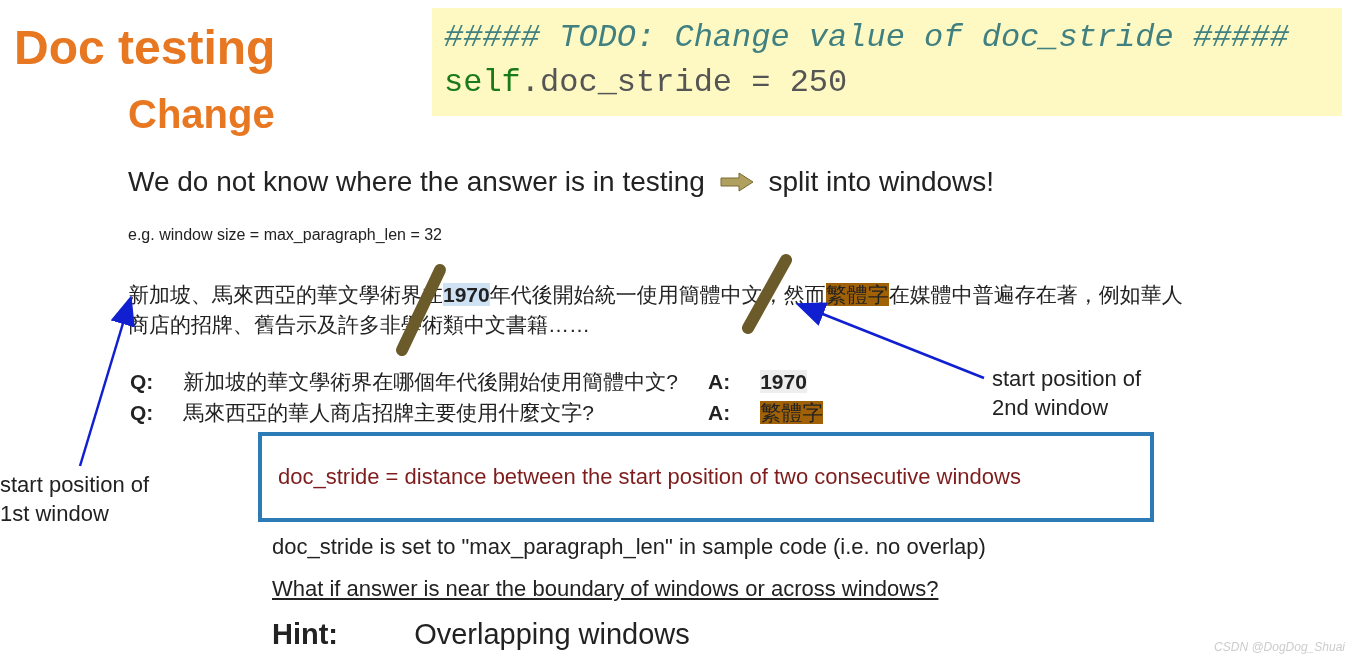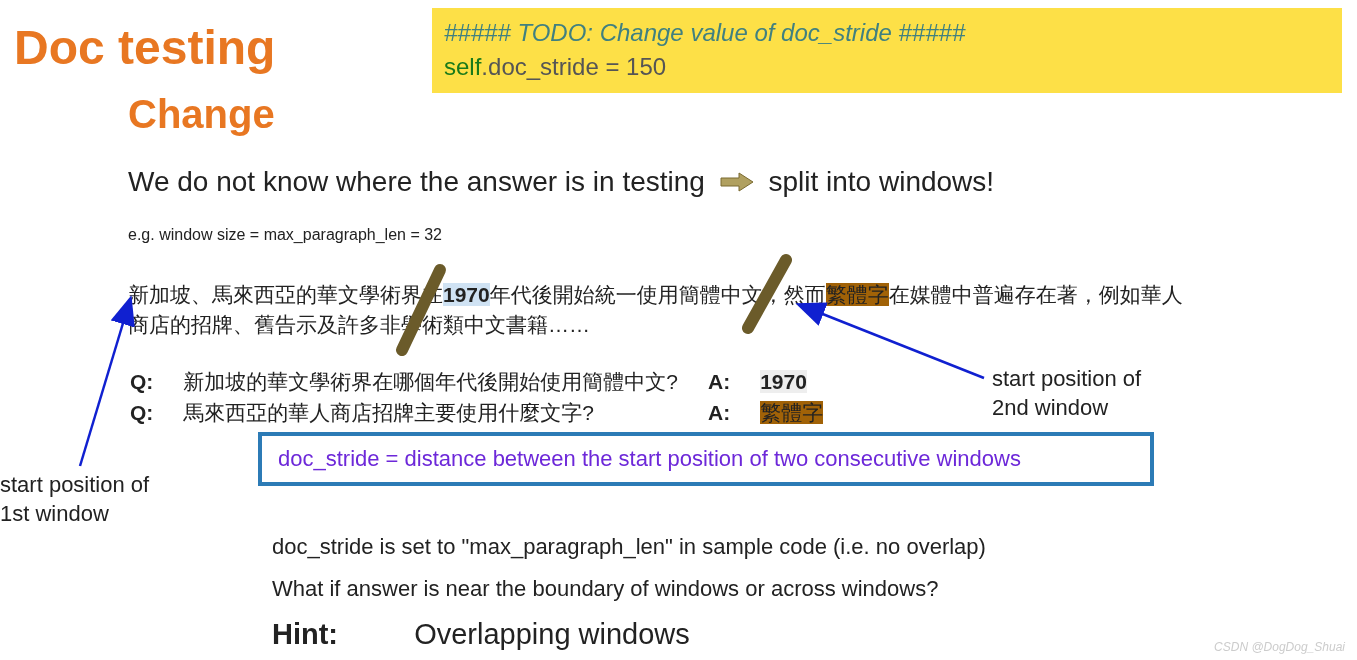--- a/index.html
+++ b/index.html
@@ -25,24 +25,24 @@
     left: 128px;
     font-size: 40px;
     font-weight: 700;
     color: #E87722;
   }
   .code-box {
     position: absolute;
     top: 8px;
     left: 432px;
     width: 910px;
-    background: #fde047;
+    background: #fef9c3;
     padding: 8px 12px 10px 12px;
-    font-family: Liberation Sans, sans-serif;
-    font-size: 24px;
+    font-family: Liberation Mono, monospace;
+    font-size: 32px;
     line-height: 1.4;
     color: #555;
   }
   .code-box .cmt { color: #408080; font-style: italic; }
   .code-box .kw { color: #555; }
   .code-box .self { color: #1a7a1a; margin-top: 32px; }
   .code-box .num { color: #555; }
   .line1 {
     position: absolute;
     top: 166px; left: 128px;
@@ -74,33 +74,34 @@
     font-size: 21px; color: #222;
     line-height: 1.4;
   }
   .qa td { padding-right: 28px; vertical-align: top; }
   .qa .lbl { font-weight: 700; }
   .def-box {
     position: absolute;
     top: 432px; left: 258px;
     width: 896px;
     border: 4px solid #2C7BB6;
-    padding: 10px 16px;
-    font-size: 22px; color: #6d28d9;
+    padding: 28px 16px;
+    font-size: 22px; color: #7f1d1d;
     background: #fff;
   }
   .note1 {
     position: absolute;
     top: 534px; left: 272px;
     font-size: 22px; color: #222;
   }
   .note2 {
     position: absolute;
     top: 576px; left: 272px;
     font-size: 22px; color: #222;
+    text-decoration: underline;
   }
   .hint {
     position: absolute;
     top: 618px; left: 272px;
     font-size: 29px; color: #222;
   }
   .hint .hl { font-weight: 700; }
   .label-left {
     position: absolute;
     top: 471px; left: 0px;
@@ -127,21 +128,21 @@
 </style>
 </head>
 <body>
 
 <div class="title-main">Doc testing</div>
 <div class="title-sub">Change</div>
 
 <div class="code-box">
   <div><span class="cmt">##### TODO: Change value of doc_stride #####</span></div>
   <div>
-    <span class="self">self</span><span class="kw">.doc_stride = </span><span class="num">150</span>
+    <span class="self">self</span><span class="kw">.doc_stride = </span><span class="num">250</span>
   </div>
 </div>
 
 <div class="line1">
   <span>We do not know where the answer is in testing</span>
   <span class="arrow-inline">
     <svg width="36" height="22" viewBox="0 0 36 22">
       <path d="M2 7 L20 7 L20 2 L34 11 L20 20 L20 15 L2 15 Z" fill="#b0a060" stroke="#7a6a30" stroke-width="1"></path>
     </svg>
   </span>

